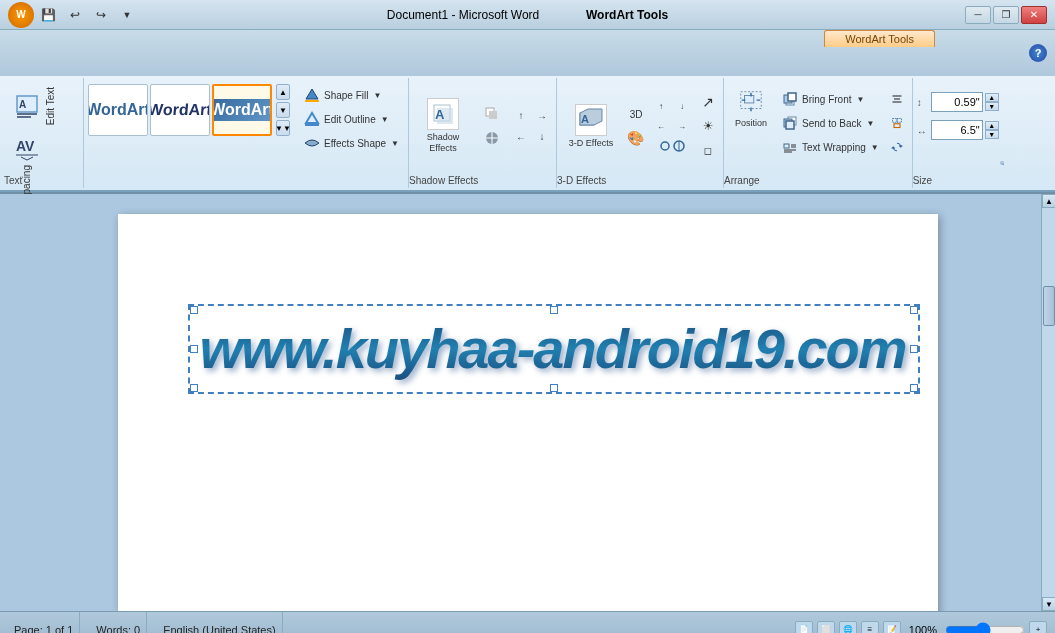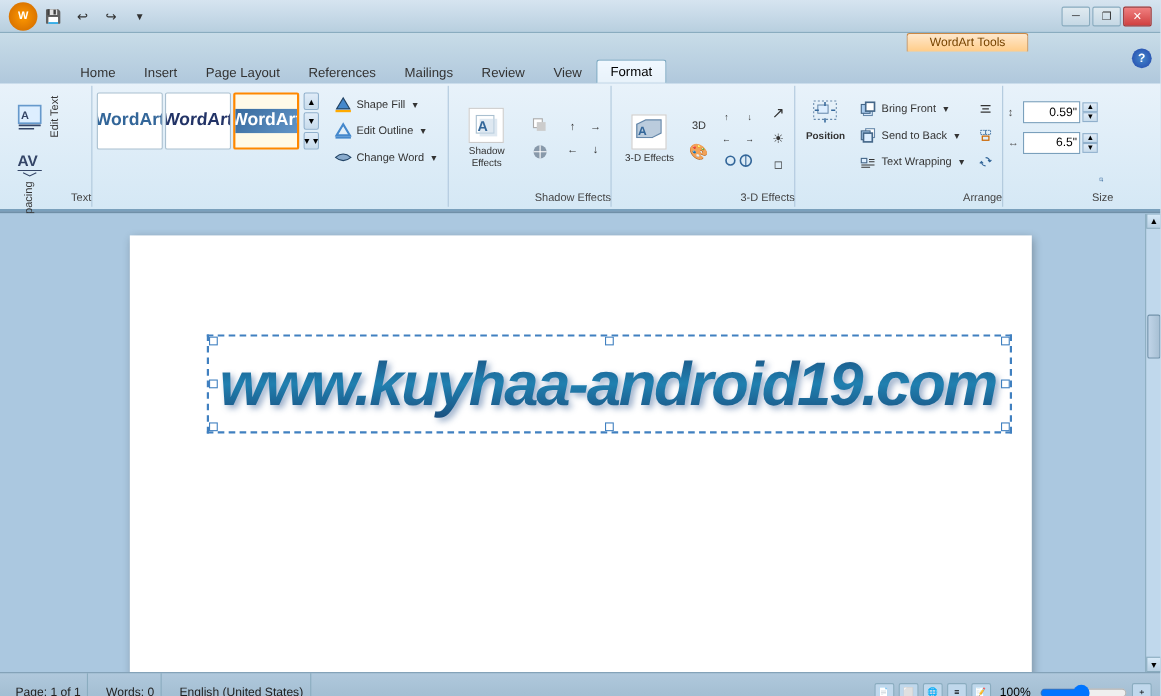--- a/index.html
+++ b/index.html
@@ -59,21 +59,21 @@
       align-items: stretch;
       border-right: 1px solid #b0c8dc;
       padding: 2px 4px;
       min-width: 50px;
       position: relative;
     }
     .ribbon-group:last-child { border-right: none; }
     .ribbon-group-label {
       font-size: 10px;
       color: #444;
-      text-align: right;
+      text-align: left;
       padding: 2px 0 0 0;
       position: absolute;
       bottom: 2px;
       left: 0;
       right: 0;
     }
     .ribbon-group-content {
       display: flex;
       flex-direction: row;
       align-items: flex-start;
@@ -384,38 +384,33 @@
 <body>
 
 <div class="title-bar">
   <div class="title-bar-left">
     <div class="office-logo">W</div>
     <div class="qat-btn">💾</div>
     <div class="qat-btn">↩</div>
     <div class="qat-btn">↪</div>
     <div class="qat-btn" style="font-size:9px;">▼</div>
   </div>
+  <div class="title-bar-center">
+    <span>Document1 - Microsoft Word</span>
+    &nbsp;&nbsp;&nbsp;&nbsp;&nbsp;&nbsp;&nbsp;&nbsp;&nbsp;&nbsp;&nbsp;&nbsp;
+    <span style="font-weight:bold;">WordArt Tools</span>
+  </div>
   <div class="title-bar-right">
     <div class="win-btn">─</div>
     <div class="win-btn">❐</div>
     <div class="win-btn close">✕</div>
   </div>
 </div>
 
 <div class="tabs-and-wordart-bar">
-  <div class="tabs-row">
-    <div class="tab">Home</div>
-    <div class="tab">Insert</div>
-    <div class="tab">Page Layout</div>
-    <div class="tab">References</div>
-    <div class="tab">Mailings</div>
-    <div class="tab">Review</div>
-    <div class="tab">View</div>
-    <div class="tab active">Format</div>
-  </div>
   <div class="wordart-tools-header">WordArt Tools</div>
   <div class="help-btn">?</div>
 </div>
 
 <div class="ribbon-wrapper">
   <div class="ribbon">
 
     <div class="ribbon-group" style="min-width:80px;">
       <div class="ribbon-group-content" style="flex-direction:column; align-items:flex-start; gap:2px; padding-top:4px; padding-bottom:18px;">
         <div class="ribbon-btn-large" style="flex-direction:row; width:auto; padding:2px 4px; align-items:center; gap:4px;">
@@ -491,21 +486,21 @@
             </div>
             <span>Edit Outline</span>
             <span class="dropdown-arrow">▼</span>
           </div>
           <div class="ribbon-btn-small">
             <div class="icon-box-sm">
               <svg width="16" height="16" viewBox="0 0 16 16">
                 <path d="M1 8 Q8 2 15 8 Q8 14 1 8 Z" fill="#88aacc" stroke="#224466" stroke-width="1"></path>
               </svg>
             </div>
-            <span>Change Word</span>
+            <span>Effects Shape</span>
             <span class="dropdown-arrow">▼</span>
           </div>
         </div>
       </div>
     </div>
 
     <div class="ribbon-group" style="min-width:130px;">
       <div class="ribbon-group-content" style="padding-bottom:18px; flex-direction:row; align-items:center; justify-content:center; padding-top:4px; gap:4px;">
         <div class="shadow-main-btn">
           <div class="shadow-icon">
@@ -584,21 +579,21 @@
           <div class="ribbon-btn-small" style="width:22px; height:22px; justify-content:center; font-size:12px;">☀</div>
           <div class="ribbon-btn-small" style="width:22px; height:22px; justify-content:center; font-size:10px;">◻</div>
         </div>
       </div>
       <div class="ribbon-group-label">3-D Effects</div>
     </div>
 
     <div class="ribbon-group" style="min-width:160px;">
       <div class="ribbon-group-content" style="padding-bottom:18px; flex-direction:row; gap:2px; align-items:flex-start; padding-top:4px;">
 
-        <div style="display:flex; flex-direction:column; align-items:center; gap:2px;font-weight:bold;">
+        <div style="display:flex; flex-direction:column; align-items:center; gap:2px;">
           <div class="ribbon-btn-large" style="width:46px; flex-direction:column; align-items:center;">
             <div class="icon-box">
               <svg width="30" height="30" viewBox="0 0 30 30">
                 <rect x="4" y="4" width="22" height="18" fill="none" stroke="#6688aa" stroke-width="1" stroke-dasharray="2,2"></rect>
                 <rect x="8" y="8" width="10" height="8" fill="#ddeeff" stroke="#6688aa" stroke-width="1"></rect>
                 <path d="M15 5 L15 9 M15 21 L15 25 M5 13 L9 13 M21 13 L25 13" stroke="#336699" stroke-width="1.5"></path>
               </svg>
             </div>
             <span style="font-size:9px;">Position</span>
           </div>

